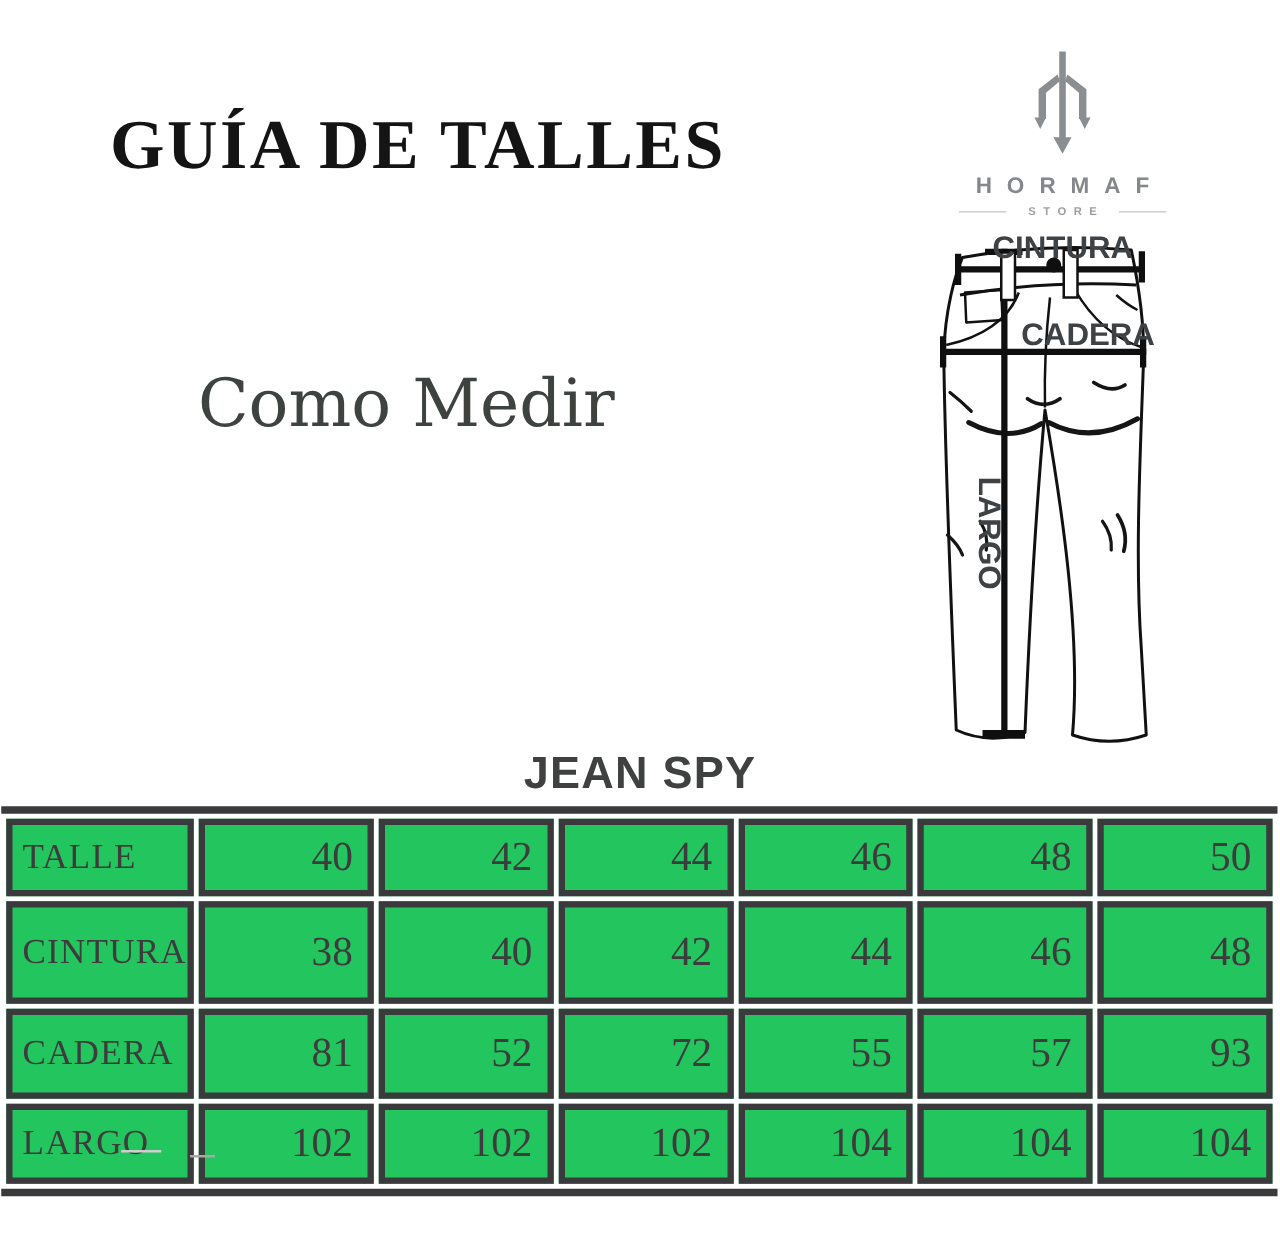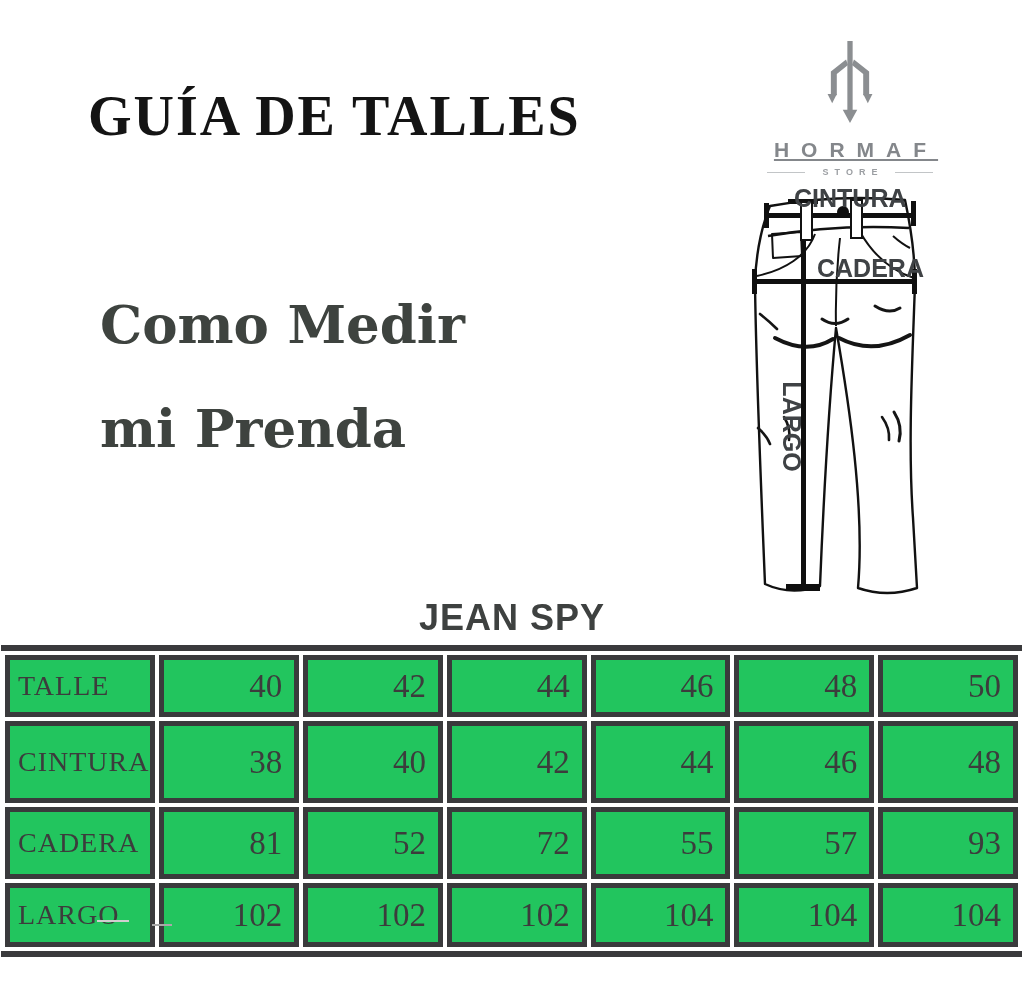--- a/index.html
+++ b/index.html
@@ -7,30 +7,30 @@
     width:1024px;height:1000px;position:relative;background:#ffffff;
     overflow:hidden;font-family:"Liberation Sans",sans-serif;
   }
   
   .guide-title{
     position:absolute;left:88px;top:84px;width:444px;text-align:center;
     font-family:"Liberation Serif",serif;font-weight:700;font-size:56px;
     letter-spacing:2px;color:#141414;white-space:nowrap;
   }
   .how-to{
-    position:absolute;left:100px;top:272px;width:450px;
-    font-family:"DejaVu Serif",serif;font-weight:700;font-size:53px;
+    position:absolute;left:100px;top:272px;width:450px;text-align:center;
+    font-family:"DejaVu Serif",serif;font-weight:400;font-size:53px;
     color:#3e433f;line-height:104px;
   }
   
   .brand{position:absolute;left:755px;top:38px;width:190px;text-align:center;}
   .brand-logo{display:block;margin:0 auto;}
   .brand-name{
-    margin-top:4px;font-size:21px;font-weight:700;letter-spacing:12px;
-    padding-left:12px;color:#84878b;text-decoration:underline;
+    margin-top:4px;font-size:18px;font-weight:700;letter-spacing:12px;
+    padding-left:12px;color:#84878b;
   }
   .brand-store{display:flex;align-items:center;justify-content:center;gap:12px;margin-top:5px;}
   .brand-store .rule{width:38px;height:1px;background:#c2c5c7;}
   .brand-store .word{font-size:9px;font-weight:700;letter-spacing:6px;padding-left:6px;color:#9b9ea2;}
   
   .jeans-fig{position:absolute;left:727px;top:188px;width:210px;height:424px;}
   .measure-label{
     position:absolute;font-size:25px;font-weight:700;color:#3f4245;
     font-family:"Liberation Sans",sans-serif;white-space:nowrap;
   }
@@ -61,21 +61,20 @@
   .artifact.a1{left:97px;top:920px;width:32px;background:#cfcfcf;}
   .artifact.a2{left:152px;top:924px;width:20px;background:#a8a8a8;}
 </style>
 </head>
 <body>
 
 <div class="guide-title">GUÍA DE TALLES</div>
 
 <div class="how-to">
   <div>Como Medir</div>
-  <div>mi Prenda</div>
 </div>
 
 <div class="brand">
   <svg class="brand-logo" width="66" height="96" viewBox="0 0 100 140">
     <g fill="#8b8e91" stroke="none">
       <path d="M46,2 H54 V106 H61 L50,126 L39,106 H46 Z"></path>
       <path d="M44,30 L47,38 L30,52 V84 L21,84 L21,48 Z"></path>
       <path d="M16,82 H30 L23,96 Z"></path>
       <path d="M56,30 L53,38 L70,52 V84 L79,84 L79,48 Z"></path>
       <path d="M70,82 H84 L77,96 Z"></path>

